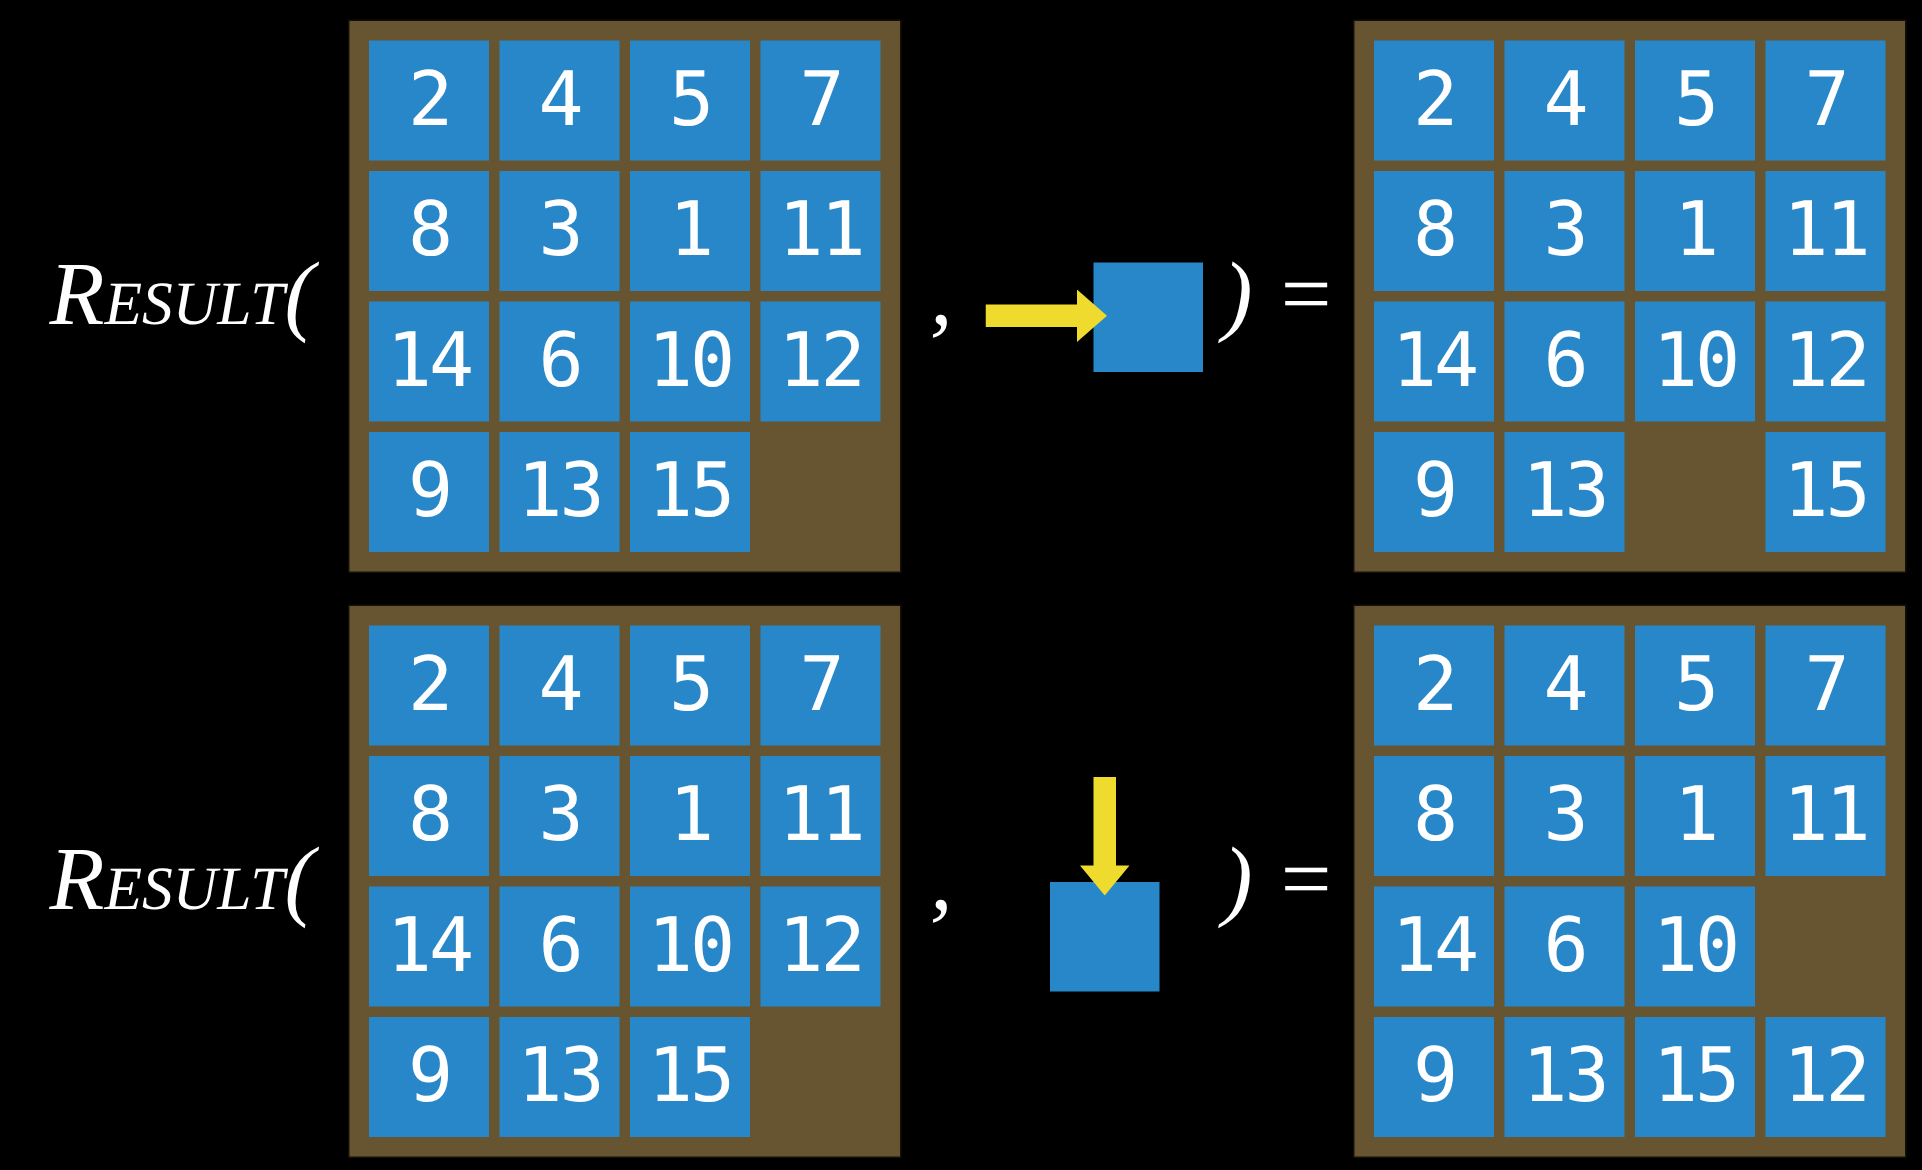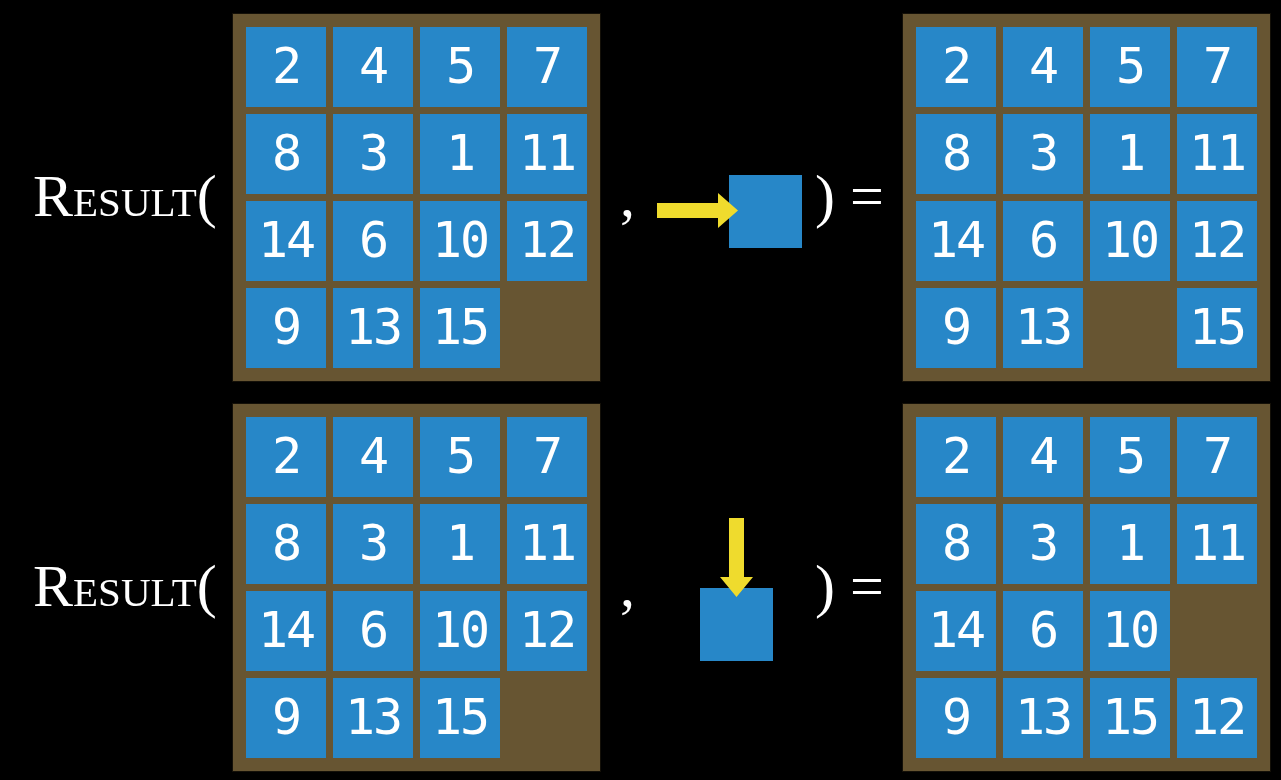--- a/index.html
+++ b/index.html
@@ -47,20 +47,21 @@
   .grid-out-1{left:903px;top:14px;}
   .grid-in-2 {left:233px;top:404px;}
   .grid-out-2{left:903px;top:404px;}
   
   .ftext{
     position:absolute;
     color:var(--text);
     font-size:60px;
     line-height:1.11;
     white-space:pre;
+    font-style:italic;
   }
   .ftext .small{font-size:41px;}
   .label-1{left:33px;top:163px;}
   .label-2{left:33px;top:553px;}
   .comma-1{left:620px;top:163px;}
   .comma-2{left:620px;top:553px;}
   .close-1{left:815px;top:163px;}
   .close-2{left:815px;top:553px;}
   
   .blank-sq{

